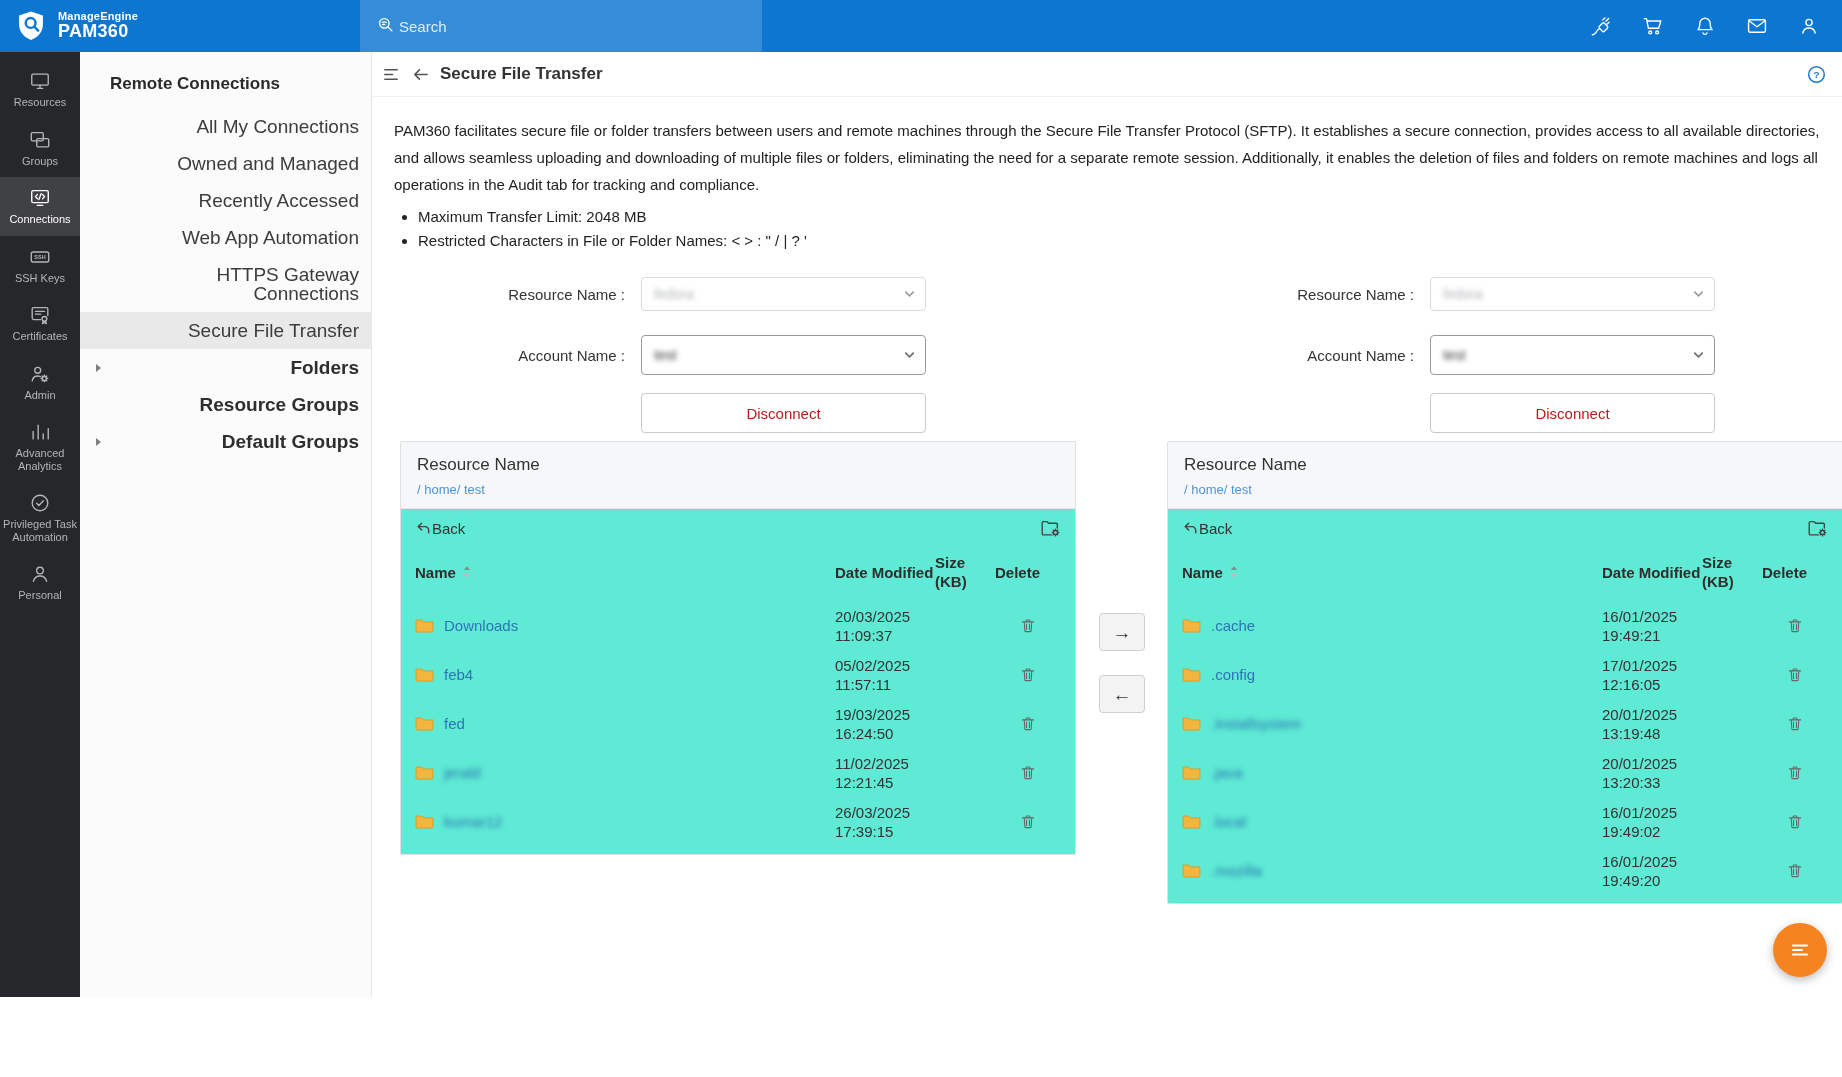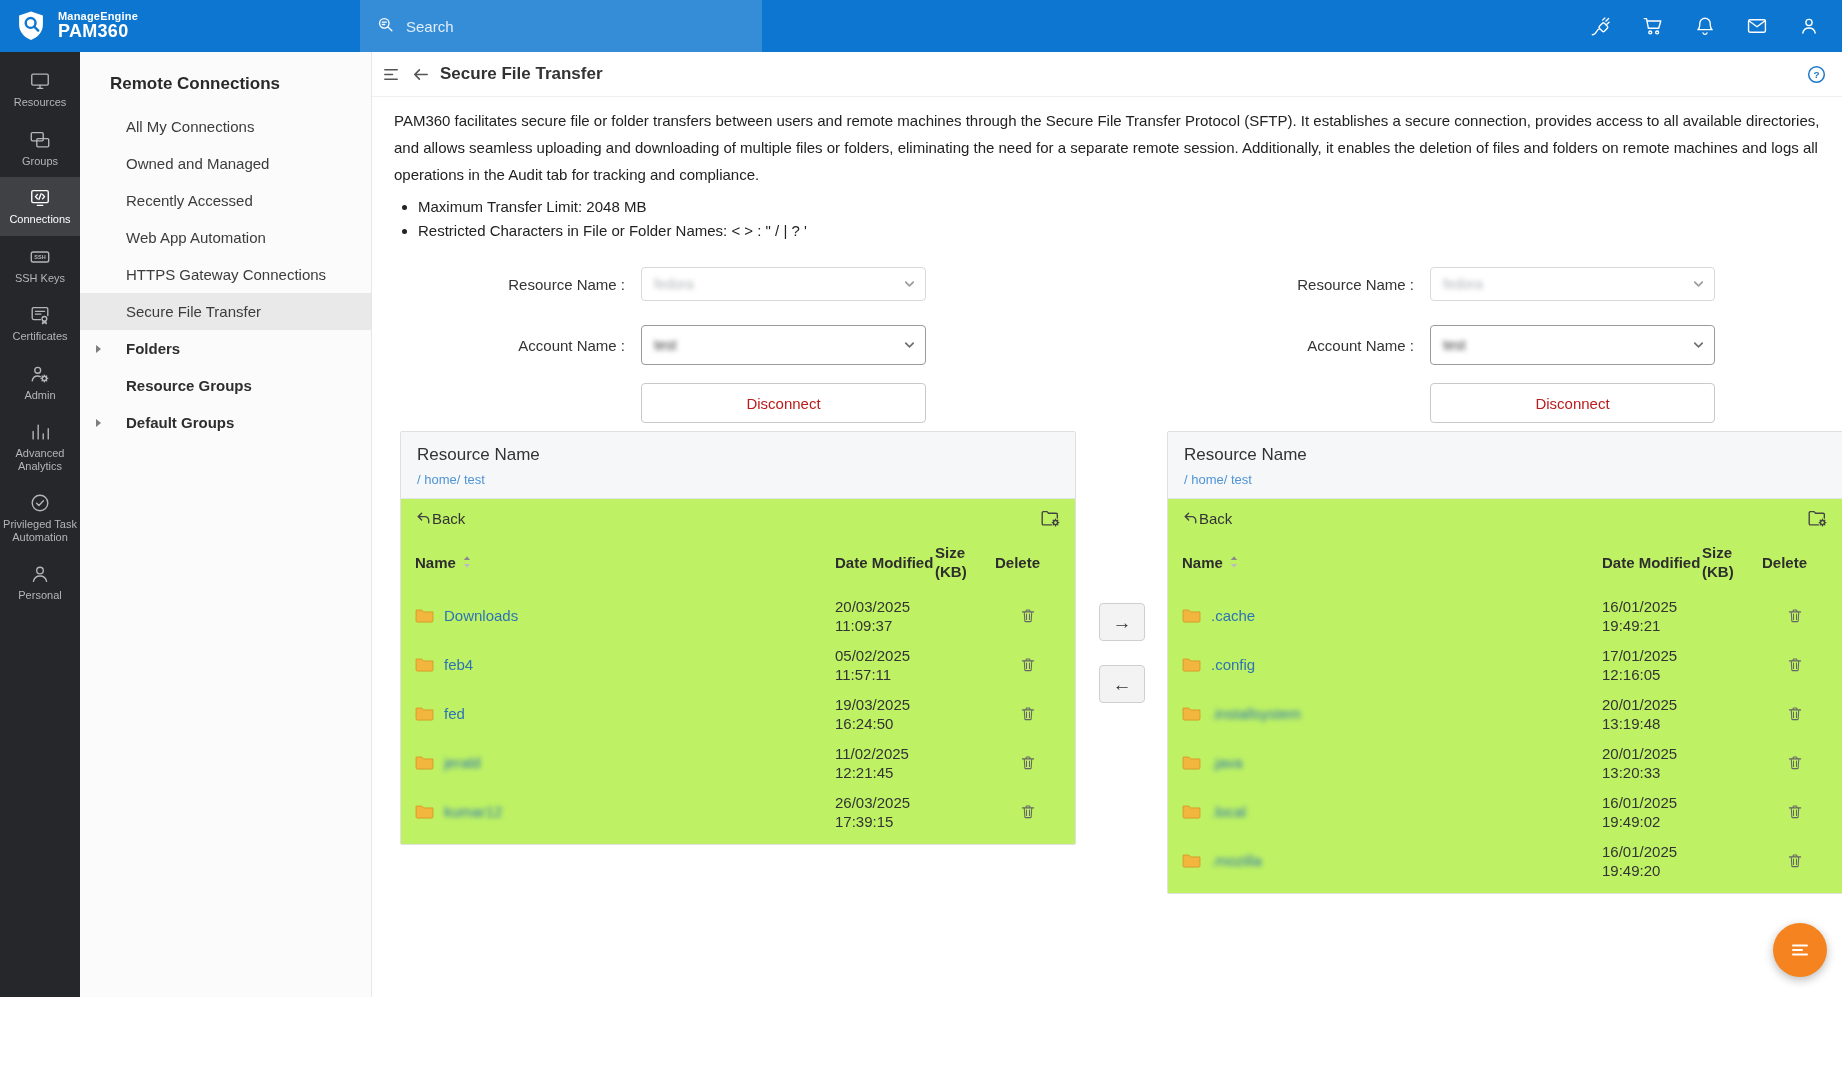--- a/index.html
+++ b/index.html
@@ -6,56 +6,56 @@
   body{font-family:"Liberation Sans", sans-serif; background:#fff;}
   #screen{position:relative;width:1842px;height:997px;overflow:hidden;background:#fff;}
 
   
   .topbar{position:absolute;top:0;left:0;right:0;height:52px;background:#0d76d1;display:flex;align-items:center;color:#fff;}
   .brand{display:flex;align-items:center;gap:10px;padding-left:14px;width:360px;box-sizing:border-box;}
   .brand-logo svg{width:34px;height:34px;display:block;}
   .brand-text{display:flex;flex-direction:column;line-height:1.05;}
   .brand-line1{font-size:11px;font-weight:600;letter-spacing:.2px;}
   .brand-line2{font-size:18px;font-weight:700;letter-spacing:.3px;}
-  .search-band{width:402px;height:52px;background:rgba(255,255,255,.17);display:flex;align-items:center;gap:9px;padding:0 16px;box-sizing:border-box;}
+  .search-band{width:402px;height:52px;background:rgba(255,255,255,.17);display:flex;align-items:center;gap:2px;padding:0 16px;box-sizing:border-box;}
   .search-band svg{width:19px;height:19px;stroke:#fff;}
   .search-band input{flex:1;background:transparent;border:none;outline:none;color:#fff;font-size:15px;font-family:inherit;}
   .search-band input::placeholder{color:rgba(255,255,255,.85);}
   .top-right{margin-left:auto;display:flex;align-items:center;gap:30px;padding-right:22px;}
   .top-icon{width:22px;height:22px;display:inline-flex;cursor:pointer;}
   .top-icon svg{width:22px;height:22px;}
 
   
   .app{position:absolute;top:52px;left:0;right:0;bottom:0;display:flex;}
 
   
   .sidebar{width:80px;background:#26272b;display:flex;flex-direction:column;padding-top:8px;box-sizing:border-box;flex:none;}
   .side-item{display:flex;flex-direction:column;align-items:center;padding:10px 3px;color:#b4b5b8;cursor:pointer;}
   .side-item svg{width:22px;height:22px;flex:none;}
   .slabel{font-size:11px;line-height:12.5px;text-align:center;}
   .side-item.active{background:#404145;color:#ffffff;}
 
   
   .subnav{width:292px;background:#fbfbfc;border-right:1px solid #e7e7e7;box-sizing:border-box;padding-top:12px;flex:none;}
   .subnav-title{font-size:17px;font-weight:700;color:#2a2a2a;margin:10px 0 14px 30px;}
-  .subnav-item{position:relative;padding:9px 12px 9px 46px;font-size:15px;color:#3c3c3c;cursor:pointer;line-height:19px;}
+  .subnav-item{position:relative;padding:9px 12px 9px 46px;font-size:19px;color:#3c3c3c;cursor:pointer;line-height:19px;text-align:right;}
   .subnav-item.selected{background:#e9e9ea;}
   .subnav-item.emphasis{font-weight:600;color:#2e2e2e;}
   .subnav-item.expandable::before{content:'';position:absolute;left:16px;top:50%;transform:translateY(-50%);width:0;height:0;border-left:5px solid #7d7d7d;border-top:4px solid transparent;border-bottom:4px solid transparent;}
 
   
   .main{flex:1;position:relative;overflow:hidden;background:#fff;}
   .page-header{height:44px;display:flex;align-items:center;gap:10px;padding:0 16px 0 10px;border-bottom:1px solid #f0f0f0;}
   .hdr-icon{display:inline-flex;cursor:pointer;color:#555;}
   .hdr-icon svg{width:19px;height:19px;}
   .page-title{font-size:17px;font-weight:600;color:#333;}
   .help{margin-left:auto;display:inline-flex;cursor:pointer;}
   .help svg{width:19px;height:19px;}
 
-  .desc{margin:10px 14px 0 22px;font-size:15px;line-height:27px;color:#222;}
+  .desc{margin:20px 14px 0 22px;font-size:15px;line-height:27px;color:#222;}
   .bullets{margin:7px 0 0 26px;padding-left:20px;font-size:15px;color:#222;}
   .bullets li{line-height:24px;}
 
   
   .forms{position:relative;margin-top:24px;height:150px;}
   .form-col{position:absolute;top:0;display:grid;grid-template-columns:253px 285px;column-gap:16px;row-gap:0;}
   .form-col.left{left:0;}
   .form-col.right{left:789px;}
   .f-label{font-size:15px;color:#333;text-align:right;align-self:center;}
   .select{position:relative;background:#fff;border:1px solid #d9d9d9;border-radius:4px;height:34px;display:flex;align-items:center;padding:0 30px 0 12px;box-sizing:border-box;cursor:pointer;}
@@ -65,21 +65,21 @@
   .row2{margin-top:24px;}
   .sel-resource{height:34px;}
   .sel-resource .val{color:#b3b6ba;}
   .sel-account{height:40px;border-color:#9a9a9a;}
   .sel-account .val{color:#3a3a3a;}
   .redacted{filter:blur(2.8px);}
   .disconnect{margin-top:18px;height:40px;border:1px solid #c9c9c9;border-radius:4px;background:#fff;font-size:15px;color:#b91c1c;font-family:inherit;cursor:pointer;grid-column:2;}
 
   
   .panels{position:relative;margin:14px 0 0 28px;height:470px;}
-  .panel{position:absolute;top:0;width:676px;border:1px solid #e0e0e0;border-radius:2px;background:#bef264;box-sizing:border-box;}
+  .panel{position:absolute;top:0;width:676px;border:1px solid #e0e0e0;border-radius:2px;background:#5eead4;box-sizing:border-box;}
   .panel.p-left{left:0;}
   .panel.p-right{left:767px;}
   .panel-head{background:#f6f7f8;border-bottom:1px solid #e4e4e4;padding:13px 16px 11px;}
   .panel-title{font-size:17px;color:#333;}
   .panel-path{font-size:13px;color:#4f94d6;margin-top:7px;cursor:pointer;}
   .panel-toolbar{display:flex;align-items:center;padding:8px 14px 6px;}
   .back-btn{display:inline-flex;align-items:center;font-size:15px;color:#333;cursor:pointer;}
   .back-btn svg{width:17px;height:17px;color:#444;}
   .tool-right{margin-left:auto;display:inline-flex;cursor:pointer;color:#444;}
   .tool-right svg{width:22px;height:22px;}

